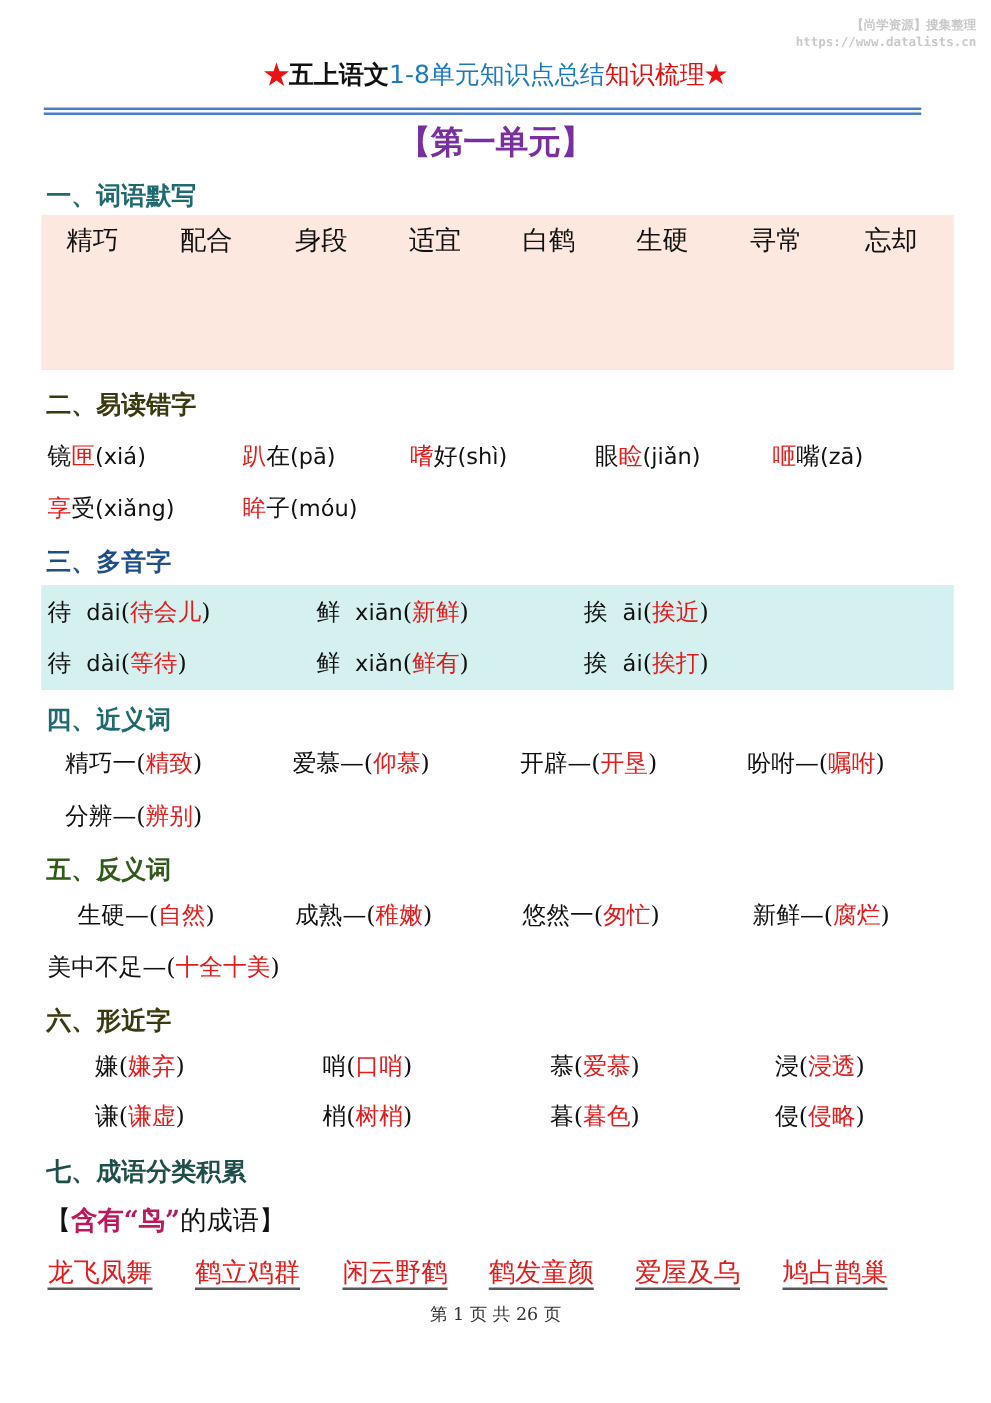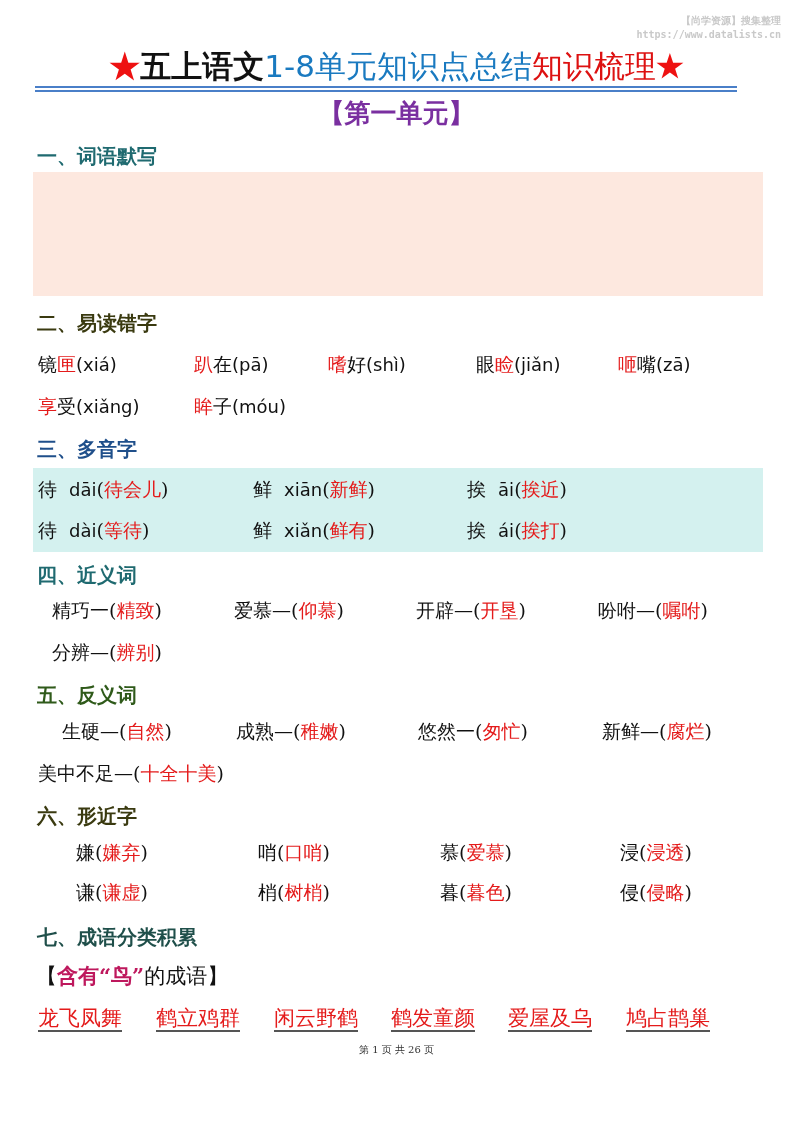--- a/index.html
+++ b/index.html
@@ -1,56 +1,66 @@
 <!DOCTYPE html>
 <html><head>
 <meta charset="utf-8">
 <style>
   html,body{margin:0;padding:0;background:#ffffff;}
   body{width:793px;height:1122px;position:relative;overflow:hidden;font-family:"DejaVu Serif","Liberation Serif",serif;color:#111;}
   .watermark{position:absolute;right:12px;top:14px;text-align:right;color:#c9c9c9;font-size:10px;line-height:14px;font-family:"DejaVu Sans Mono","Liberation Mono",monospace;font-weight:bold;}
   .watermark .wm1{font-family:"DejaVu Sans","Liberation Sans",sans-serif;}
-  .title{position:absolute;left:0;right:0;top:46px;text-align:center;font-size:31px;font-weight:bold;letter-spacing:0px;white-space:nowrap;}
+  .title{position:absolute;left:0;right:0;top:46px;text-align:center;font-size:20px;font-weight:bold;letter-spacing:0px;white-space:nowrap;}
   .title .star{color:#ee1111;}
   .title .t-black{color:#111;}
   .title .t-blue{color:#1a7ac0;font-weight:normal;font-family:"DejaVu Sans","Liberation Sans",sans-serif;}
   .title .t-red{color:#dd1111;font-weight:normal;font-family:"DejaVu Sans","Liberation Sans",sans-serif;}
   .title-rule{position:absolute;left:35px;width:702px;top:86px;height:2px;background:#4a7fc8;}
   .title-rule2{position:absolute;left:35px;width:702px;top:90px;height:2px;background:#4a7fc8;}
   .unit{position:absolute;left:0;right:0;top:96px;text-align:center;font-size:26px;color:#7a2fa0;font-weight:bold;}
   .sec{position:absolute;left:37px;font-size:20px;font-weight:bold;}
   .box{position:absolute;left:33px;width:730px;}
   .vocab{top:172px;height:124px;background:#fde8df;}
   .vrow{position:absolute;left:0;right:0;height:40px;font-size:21px;}
   .vcell{position:absolute;white-space:nowrap;}
   .line{position:absolute;font-size:19px;white-space:nowrap;}
   .red{color:#e41b1b;}
   .blue{color:#be185d;}
   .py{font-family:"DejaVu Sans","Liberation Sans",sans-serif;font-size:18px;}
   .poly{top:468px;height:84px;background:#d4f1ef;}
   .idiom{position:absolute;top:1006px;font-size:21px;color:#e41b1b;border-bottom:2px solid #555;line-height:24px;white-space:nowrap;}
-  .footer{position:absolute;left:0;right:0;top:1043px;text-align:center;font-size:10px;color:#333;}
+  .footer{position:absolute;left:0;right:0;top:1043px;text-align:center;font-size:14px;color:#333;}
 </style>
 </head>
 <body>
 
 <div class="watermark">
   <div class="wm1">【尚学资源】搜集整理</div>
   <div>https://www.datalists.cn</div>
 </div>
 
 <div class="title">
   <span class="star">★</span><span class="t-black">五上语文</span><span class="t-blue">1-8单元知识点总结</span><span class="t-red">知识梳理</span><span class="star">★</span>
 </div>
 <div class="title-rule"></div>
 <div class="title-rule2"></div>
 <div class="unit">【第一单元】</div>
 
 <div class="sec" style="top:143px;color:#1f6a70;">一、词语默写</div>
 <div class="box vocab">
+  <div class="vrow" style="top:6px;">
+    <span class="vcell" style="left:20px">精巧</span>
+    <span class="vcell" style="left:111px">配合</span>
+    <span class="vcell" style="left:203px">身段</span>
+    <span class="vcell" style="left:294px">适宜</span>
+    <span class="vcell" style="left:385px">白鹤</span>
+    <span class="vcell" style="left:476px">生硬</span>
+    <span class="vcell" style="left:567px">寻常</span>
+    <span class="vcell" style="left:659px">忘却</span>
+  </div>
 </div>
 
 <div class="sec" style="top:310px;color:#3a3a10;">二、易读错字</div>
 <div class="line" style="top:352px;left:38px"><span>镜</span><span class="red">匣</span><span></span><span class="py">(xiá)</span></div>
 <div class="line" style="top:352px;left:194px"><span></span><span class="red">趴</span><span>在</span><span class="py">(pā)</span></div>
 <div class="line" style="top:352px;left:328px"><span></span><span class="red">嗜</span><span>好</span><span class="py">(shì)</span></div>
 <div class="line" style="top:352px;left:476px"><span>眼</span><span class="red">睑</span><span></span><span class="py">(jiǎn)</span></div>
 <div class="line" style="top:352px;left:618px"><span></span><span class="red">咂</span><span>嘴</span><span class="py">(zā)</span></div>
 <div class="line" style="top:394px;left:38px"><span></span><span class="red">享</span><span>受</span><span class="py">(xiǎng)</span></div>
 <div class="line" style="top:394px;left:194px"><span></span><span class="red">眸</span><span>子</span><span class="py">(móu)</span></div>

